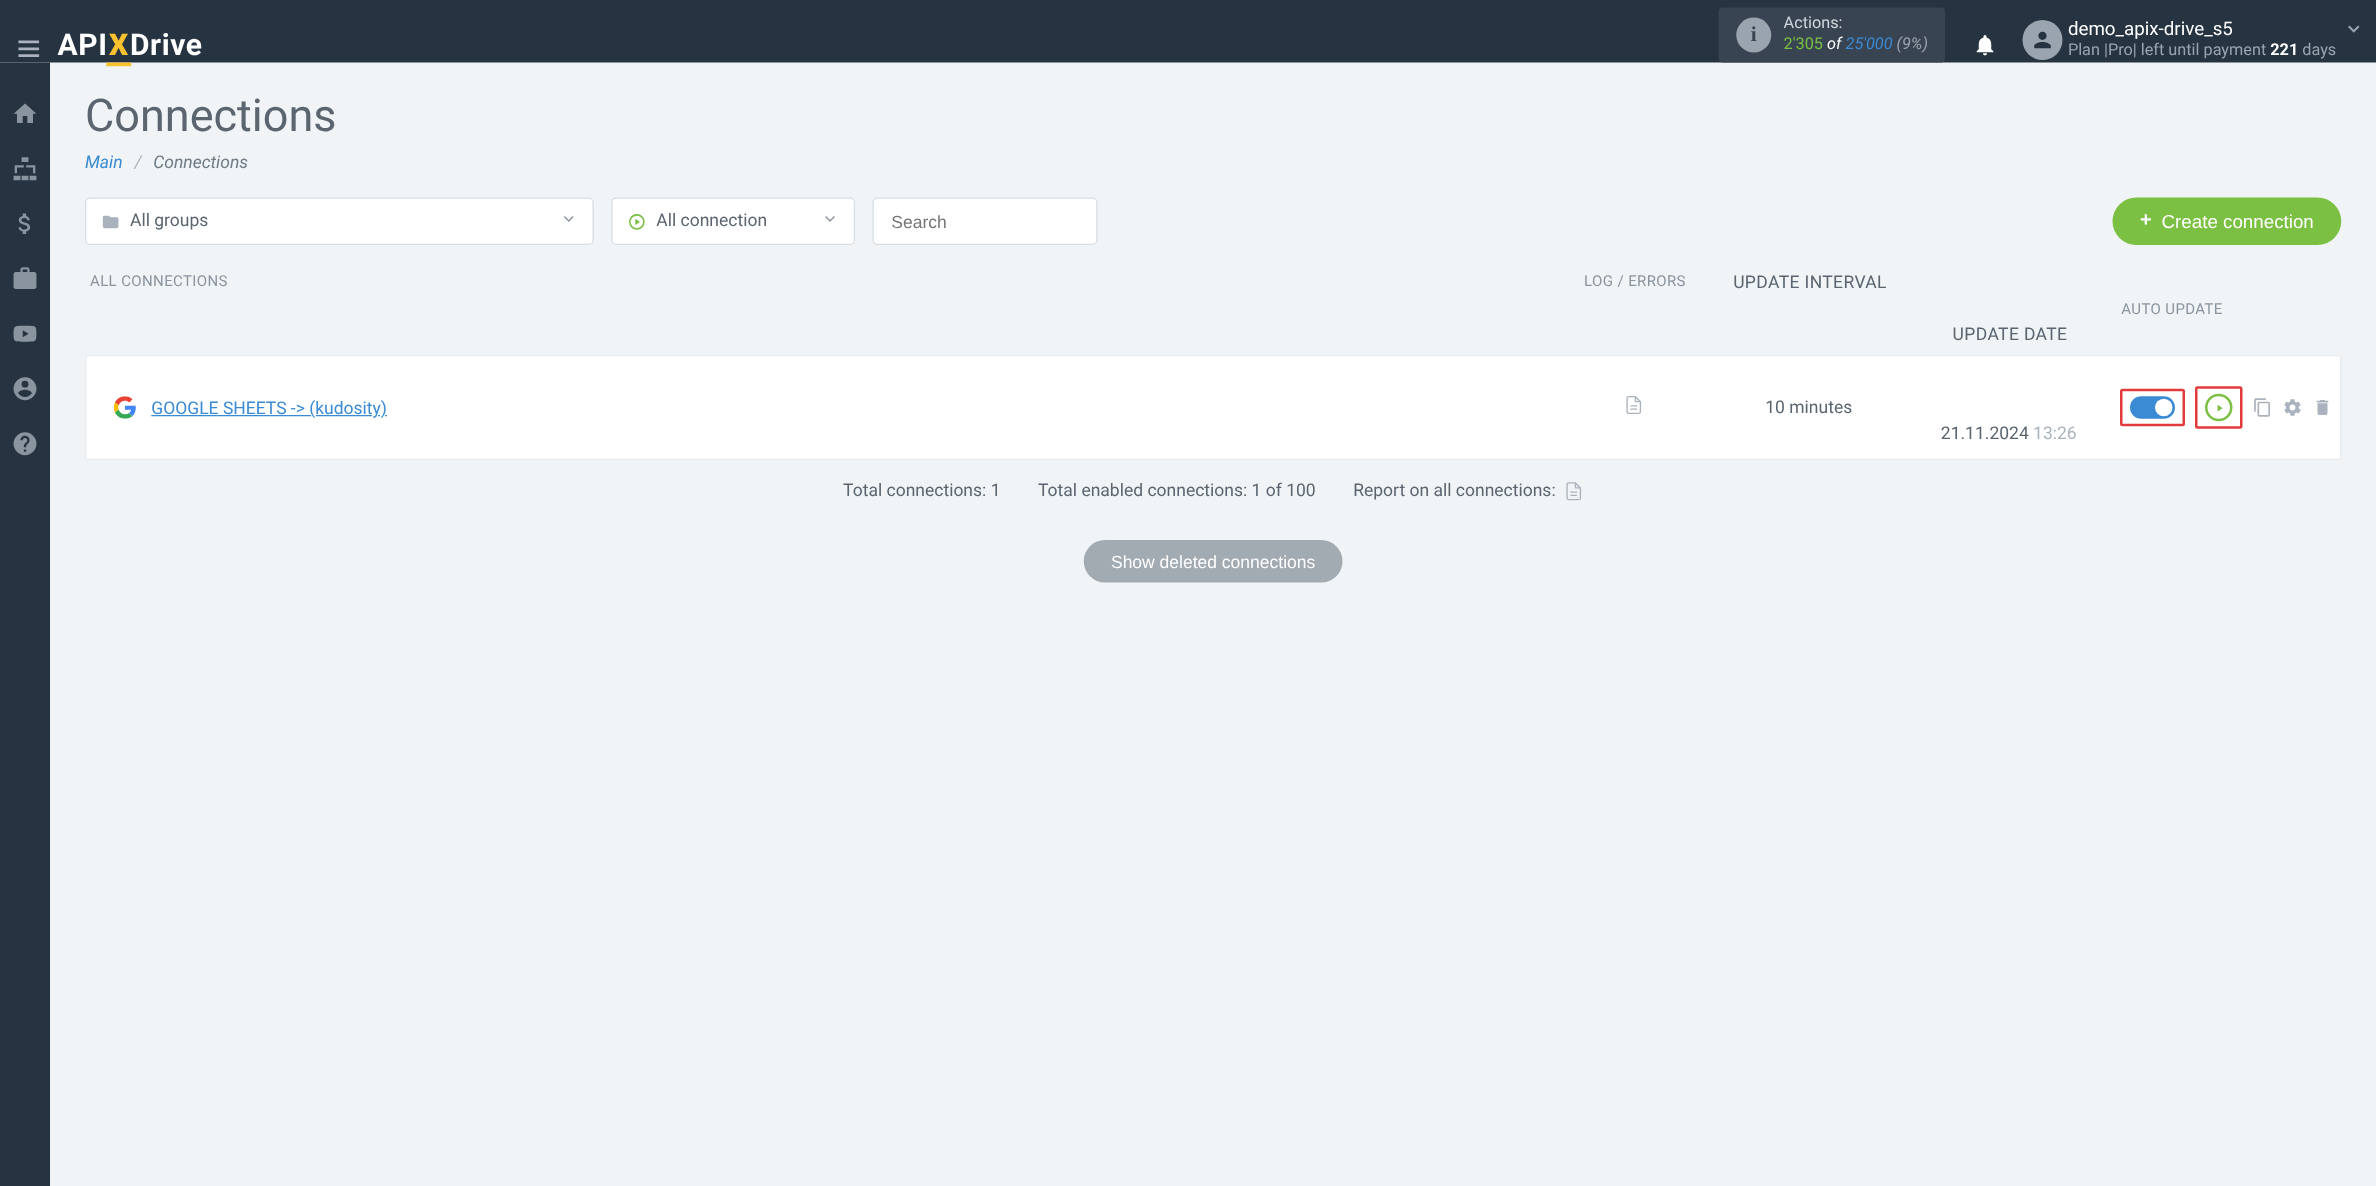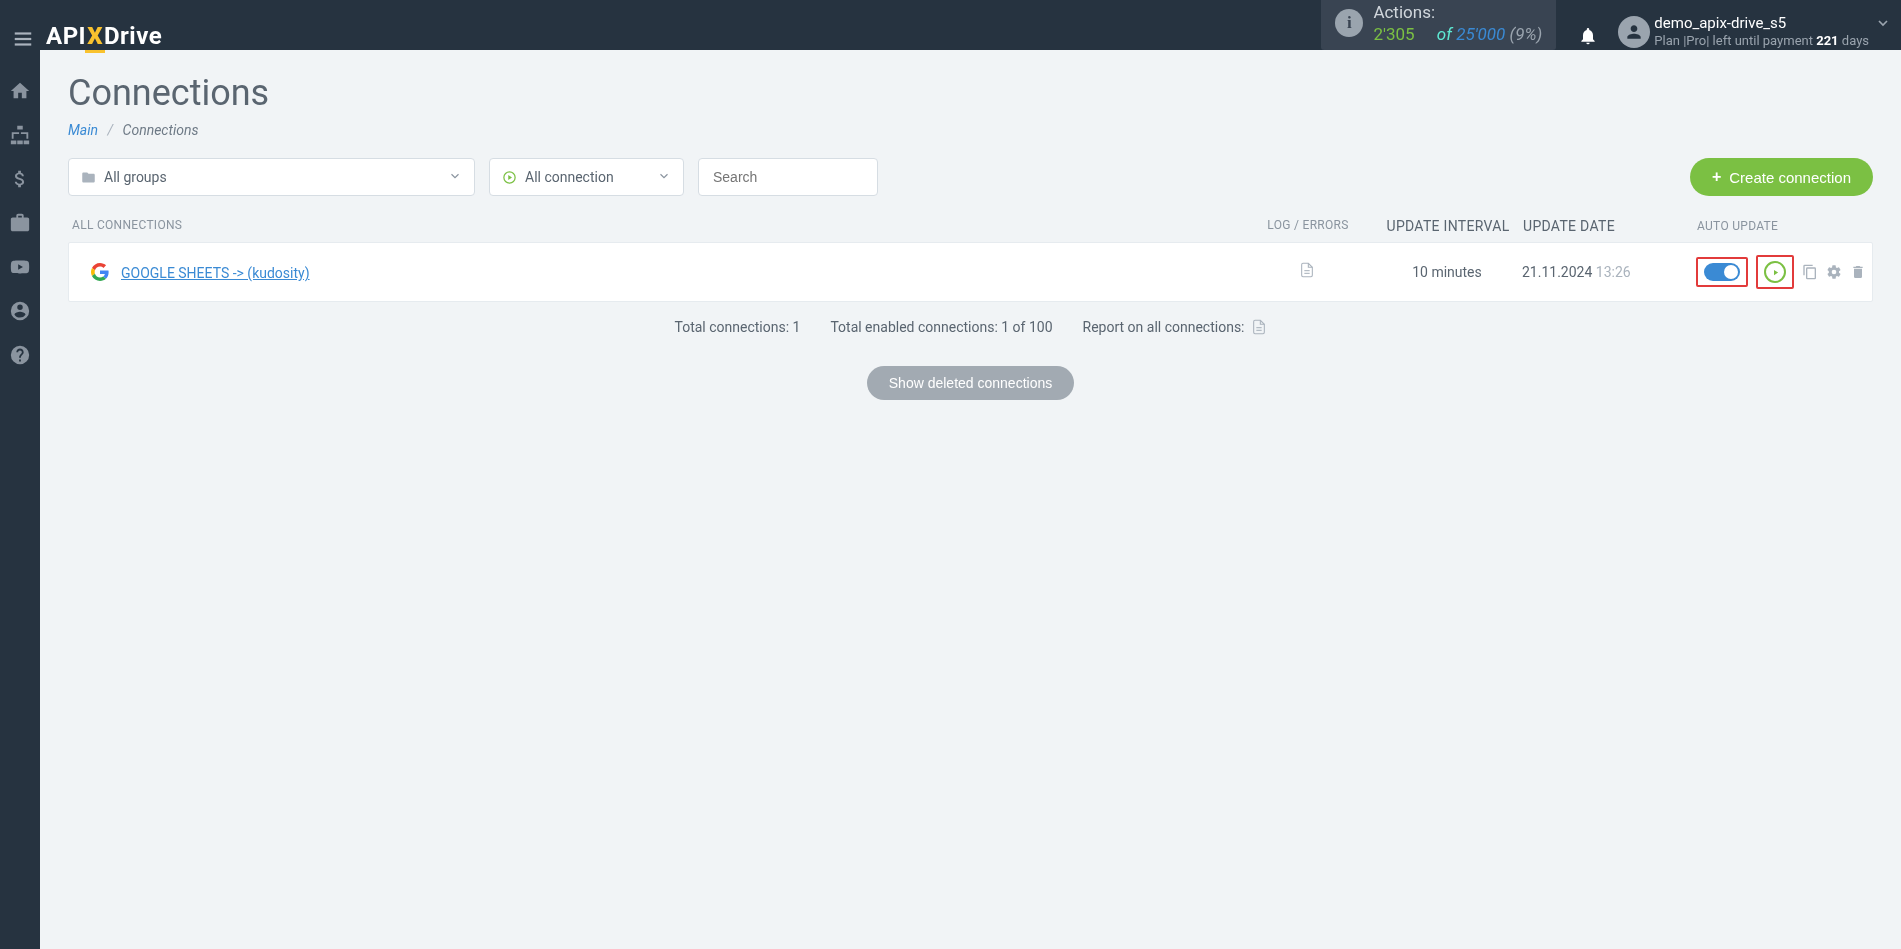--- a/index.html
+++ b/index.html
@@ -12,24 +12,24 @@
 .logo { display: flex; align-items: center; font-size: 24px; font-weight: 700; letter-spacing: 0.5px; }
 .logo-api { color: #fff; }
 .logo-x { color: #f9c22e; font-weight: 900; margin: 0 1px; position: relative; }
 .logo-x::after { content: ""; position: absolute; left: -2px; right: -2px; bottom: -3px; height: 3px; background: #f9c22e; }
 .logo-drive { color: #fff; }
 
 .header-spacer { flex: 1; }
 
 .actions-box { background: #394452; padding: 5px 14px; border-radius: 3px; display: flex; align-items: center; gap: 10px; margin-right: 22px; }
 .actions-box .info-circle { width: 28px; height: 28px; border-radius: 50%; background: #9aa4ae; display: flex; align-items: center; justify-content: center; color: #394452; font-weight: 900; font-family: serif; font-size: 17px; }
-.actions-box .actions-text { font-size: 17px; line-height: 1.3; }
+.actions-box .actions-text { font-size: 13px; line-height: 1.3; }
 .actions-box .actions-label { color: #d0d6dc; }
 .actions-box .actions-used { color: #7bc043; }
-.actions-box .actions-of { color: #5eead4; font-style: italic; margin-left: 18px; }
+.actions-box .actions-of { color: #ffffff; font-style: italic; }
 .actions-box .actions-total { color: #3a8ad4; font-style: italic; }
 .actions-box .actions-pct { color: #9aa4ae; font-style: italic; }
 
 .bell-icon { color: #fff; margin-right: 20px; cursor: pointer; }
 .bell-icon svg { width: 20px; height: 20px; }
 
 .user-box { display: flex; align-items: center; gap: 4px; cursor: pointer; margin-right: 20px; }
 .user-avatar { width: 32px; height: 32px; border-radius: 50%; background: #9aa4ae; display: flex; align-items: center; justify-content: center; }
 .user-avatar svg { width: 20px; height: 20px; fill: #263340; }
 .user-text { color: #fff; font-size: 13px; line-height: 1.3; }
@@ -69,21 +69,21 @@
 .toolbar-spacer { flex: 1; }
 
 .create-btn { background: #7bc043; color: #fff; border: none; border-radius: 20px; padding: 0 22px; height: 38px; font-size: 15px; cursor: pointer; display: flex; align-items: center; gap: 8px; }
 .create-btn .plus { font-size: 16px; font-weight: 700; }
 
 
 .table-head { display: flex; font-size: 12px; color: #8a949f; text-transform: uppercase; padding: 8px 0; letter-spacing: 0.3px; }
 .col-name { flex: 1; padding-left: 4px; }
 .col-log { width: 130px; text-align: center; }
 .col-interval { width: 150px; text-align: center; }
-.col-date { width: 170px; text-align: left; }
+.col-date { width: 170px; text-align: center; margin-top: 42px; }
 .col-auto { width: 180px; text-align: left; padding-left: 4px; }
 
 .table-row { display: flex; align-items: center; background: #fff; border: 1px solid #e6ebef; border-radius: 2px; padding: 12px 0; }
 .table-row .col-name { display: flex; align-items: flex-end; padding-left: 22px; }
 .google-icon { width: 18px; height: 18px; margin-right: 12px; }
 .conn-name { color: #3a8ad4; font-size: 14px; }
 
 .doc-icon { color: #aab3bd; cursor: pointer; display: inline-flex; }
 .doc-icon svg { width: 16px; height: 18px; fill: none; stroke: currentColor; stroke-width: 1.6; }
 

